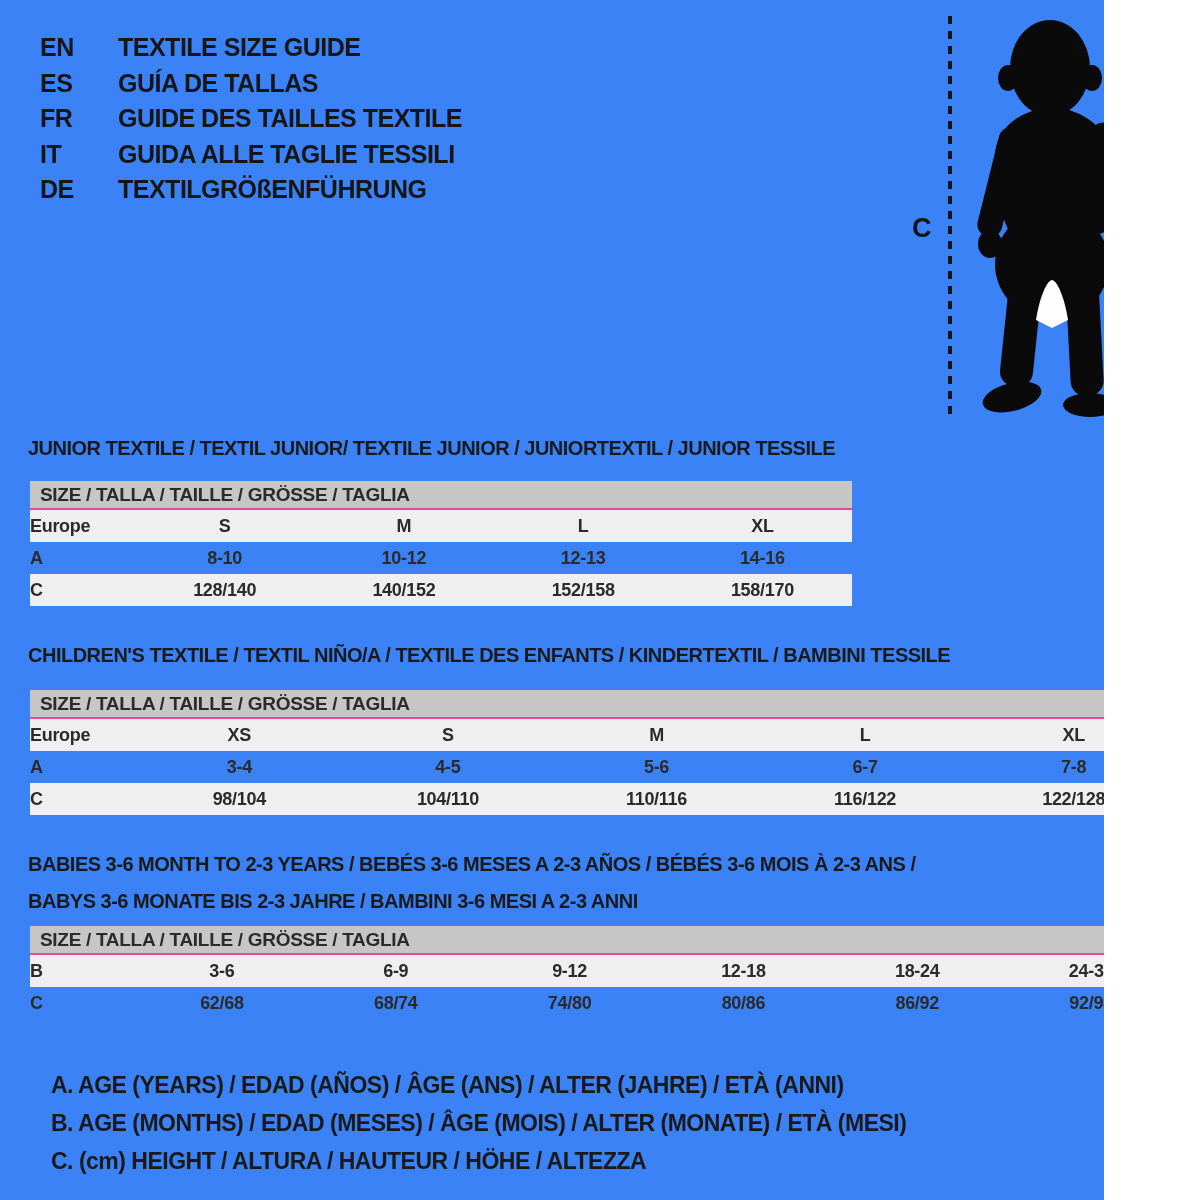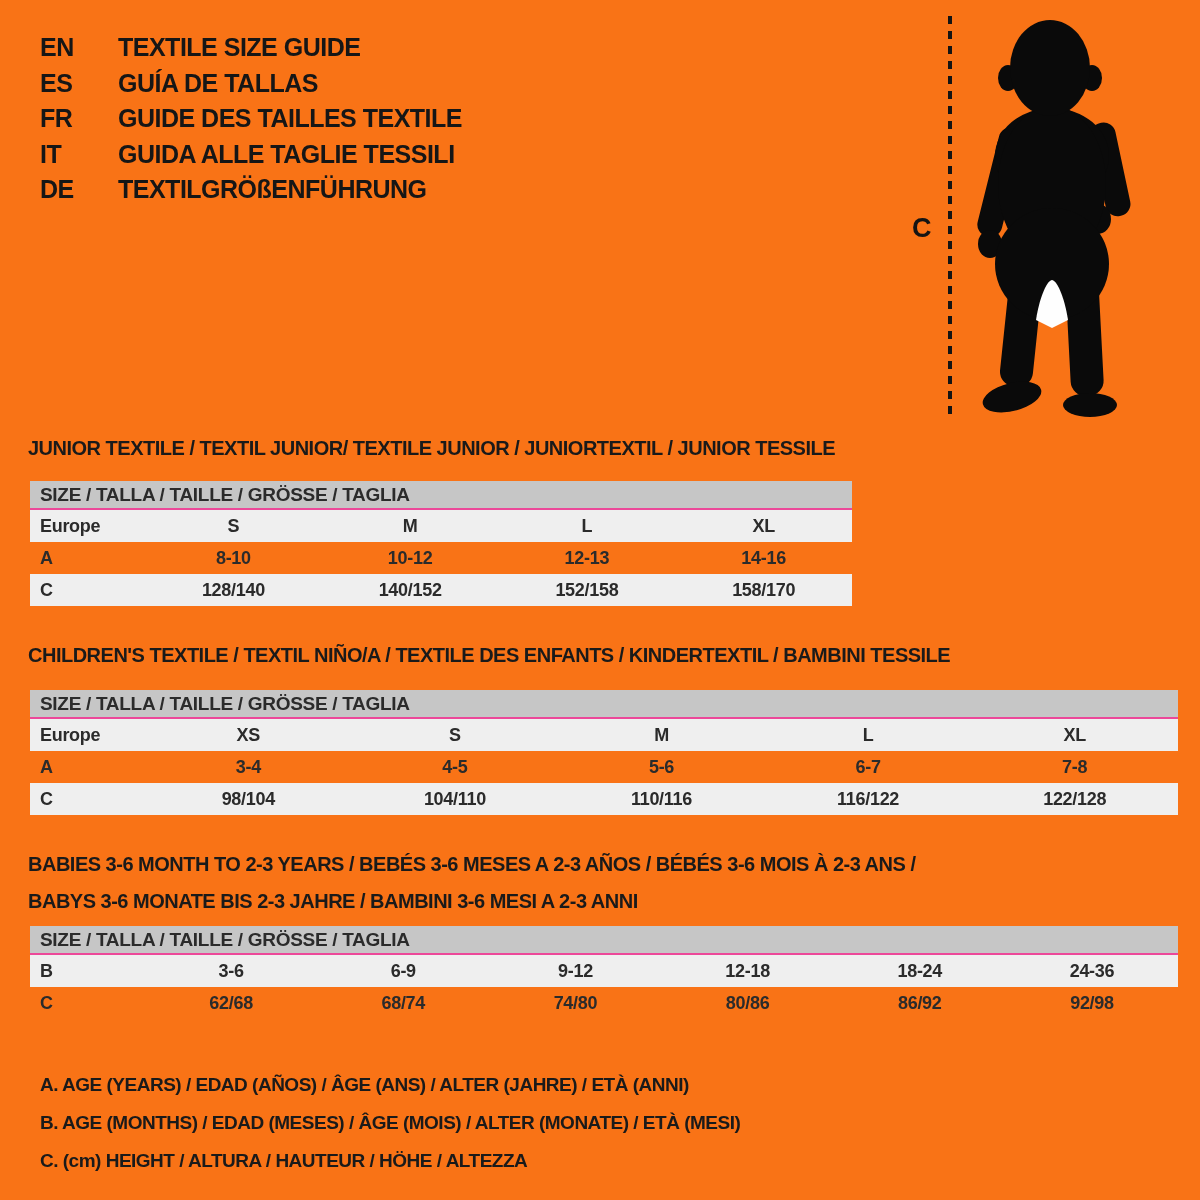--- a/index.html
+++ b/index.html
@@ -2,22 +2,22 @@
 <html><head>
 <meta charset="utf-8">
 <style>
   html,body{margin:0;padding:0;}
   body{
     font-family:"Liberation Sans","DejaVu Sans",sans-serif;
     background:#ffffff;
   }
   #canvas{
     position:relative;
-    width:1200px;height:1200px;
-    background:#f97316;
+    width:1104px;height:1200px;
+    background:#3b82f6;
     overflow:hidden;
     color:#1e1e1e;
   }
 
   
   .lang-list{
     position:absolute;left:40px;top:30px;
   }
   .lang-row{
     display:flex;
@@ -62,30 +62,30 @@
     line-height:27px;
     padding-left:10px;
     white-space:nowrap;
   }
   .trow{
     display:flex;height:32px;align-items:center;
     font-size:18px;font-weight:700;letter-spacing:-0.3px;
     color:#2b2b2b;
   }
   .trow:nth-child(even){background:#efefef;}
-  .cell-label{flex:0 0 105px;padding-left:10px;}
+  .cell-label{flex:0 0 105px;padding-left:0;}
   .cell-value{flex:1 1 0;text-align:center;}
 
   
   .legend{
     position:absolute;left:40px;top:1066px;
   }
   .legend-line{
-    font-size:19px;font-weight:700;letter-spacing:-0.5px;
-    line-height:38px;color:#1a1a1a;white-space:nowrap;
+    font-size:23px;font-weight:700;letter-spacing:-0.5px;
+    line-height:38px;color:#1a1a1a;white-space:nowrap;margin-left:11px;
   }
 
   
   #title-junior{top:430px;}
   #table-junior{top:481px;width:822px;}
   #title-children{top:637px;}
   #table-children{top:690px;width:1148px;}
   #title-babies{top:846px;}
   #table-babies{top:926px;width:1148px;}
 </style>

